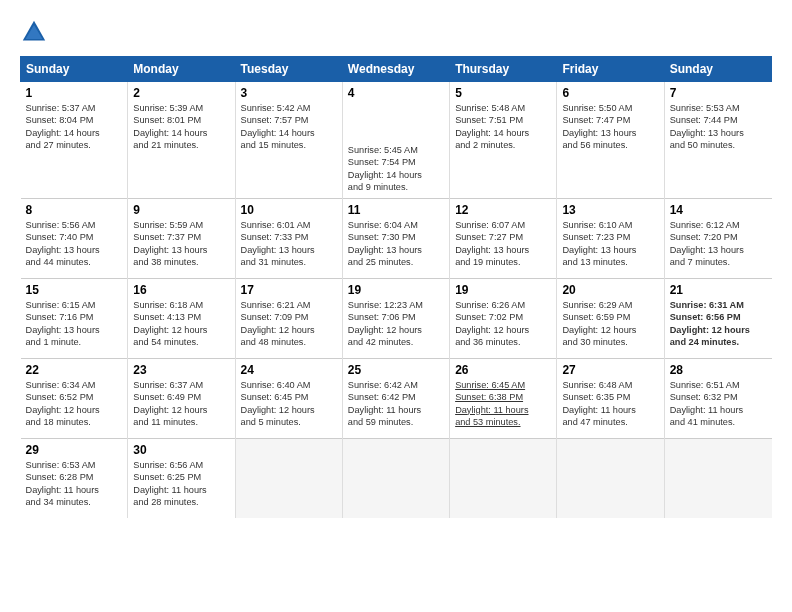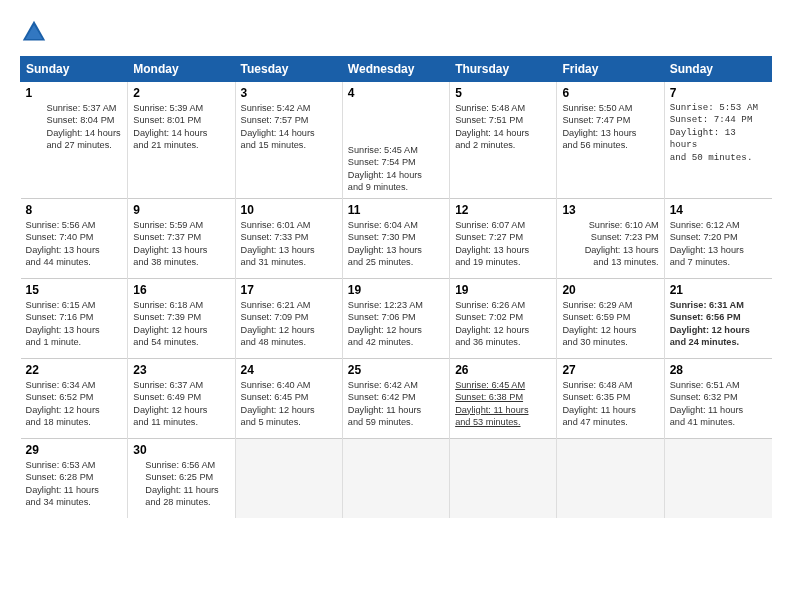--- a/index.html
+++ b/index.html
@@ -139,21 +139,21 @@
           <th>Wednesday</th>
           <th>Thursday</th>
           <th>Friday</th>
           <th>Sunday</th>
         </tr>
     </thead>
     <tbody id="calendar-body">
     <tr>
           <td>
             <span class="day-num">1</span>
-            <div class="day-info" style="white-space: pre-line; margin-left: 21px;">Sunrise: 5:37 AM
+            <div class="day-info" style="white-space: pre-line;">Sunrise: 5:37 AM
 Sunset: 8:04 PM
 Daylight: 14 hours
 and 27 minutes.</div>
           </td>
           <td>
             <span class="day-num">2</span>
             <div class="day-info" style="white-space: pre-line;">Sunrise: 5:39 AM
 Sunset: 8:01 PM
 Daylight: 14 hours
 and 21 minutes.</div>
@@ -181,21 +181,21 @@
           </td>
           <td>
             <span class="day-num">6</span>
             <div class="day-info" style="white-space: pre-line;">Sunrise: 5:50 AM
 Sunset: 7:47 PM
 Daylight: 13 hours
 and 56 minutes.</div>
           </td>
           <td>
             <span class="day-num">7</span>
-            <div class="day-info" style="white-space: pre-line; font-family: Liberation Mono, monospace;">Sunrise: 5:53 AM
+            <div class="day-info" style="white-space: pre-line;">Sunrise: 5:53 AM
 Sunset: 7:44 PM
 Daylight: 13 hours
 and 50 minutes.</div>
           </td>
         </tr>
         <tr>
           <td>
             <span class="day-num">8</span>
             <div class="day-info" style="white-space: pre-line;">Sunrise: 5:56 AM
 Sunset: 7:40 PM
@@ -225,21 +225,21 @@
           </td>
           <td>
             <span class="day-num">12</span>
             <div class="day-info" style="white-space: pre-line;">Sunrise: 6:07 AM
 Sunset: 7:27 PM
 Daylight: 13 hours
 and 19 minutes.</div>
           </td>
           <td>
             <span class="day-num">13</span>
-            <div class="day-info" style="white-space: pre-line; text-align: right;">Sunrise: 6:10 AM
+            <div class="day-info" style="white-space: pre-line;">Sunrise: 6:10 AM
 Sunset: 7:23 PM
 Daylight: 13 hours
 and 13 minutes.</div>
           </td>
           <td>
             <span class="day-num">14</span>
             <div class="day-info" style="white-space: pre-line;">Sunrise: 6:12 AM
 Sunset: 7:20 PM
 Daylight: 13 hours
 and 7 minutes.</div>
@@ -249,21 +249,21 @@
           <td>
             <span class="day-num">15</span>
             <div class="day-info" style="white-space: pre-line;">Sunrise: 6:15 AM
 Sunset: 7:16 PM
 Daylight: 13 hours
 and 1 minute.</div>
           </td>
           <td>
             <span class="day-num">16</span>
             <div class="day-info" style="white-space: pre-line;">Sunrise: 6:18 AM
-Sunset: 7:39 PM
+Sunset: 4:13 PM
 Daylight: 12 hours
 and 54 minutes.</div>
           </td>
           <td>
             <span class="day-num">17</span>
             <div class="day-info" style="white-space: pre-line;">Sunrise: 6:21 AM
 Sunset: 7:09 PM
 Daylight: 12 hours
 and 48 minutes.</div>
           </td>
@@ -350,21 +350,21 @@
         <tr>
           <td>
             <span class="day-num">29</span>
             <div class="day-info" style="white-space: pre-line;">Sunrise: 6:53 AM
 Sunset: 6:28 PM
 Daylight: 11 hours
 and 34 minutes.</div>
           </td>
           <td>
             <span class="day-num">30</span>
-            <div class="day-info" style="white-space: pre-line; margin-left: 12px;">Sunrise: 6:56 AM
+            <div class="day-info" style="white-space: pre-line;">Sunrise: 6:56 AM
 Sunset: 6:25 PM
 Daylight: 11 hours
 and 28 minutes.</div>
           </td>
           <td class="empty-cell"></td>
           <td class="empty-cell"></td>
           <td class="empty-cell"></td>
           <td class="empty-cell"></td>
           <td class="empty-cell"></td>
         </tr>

